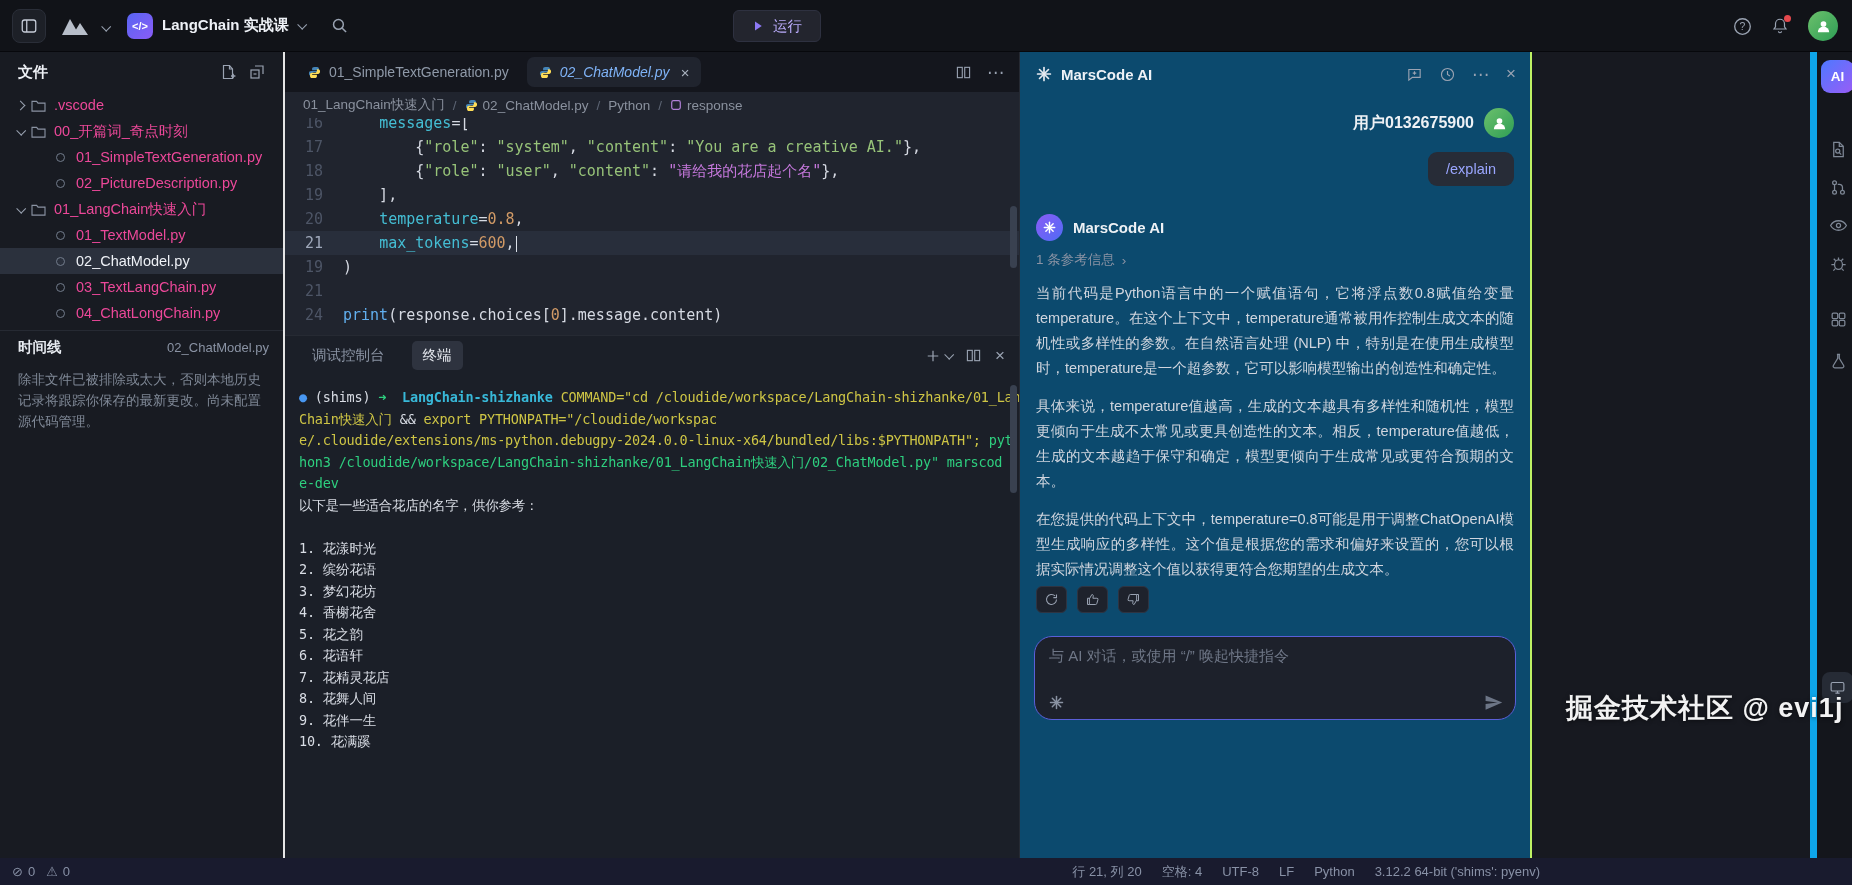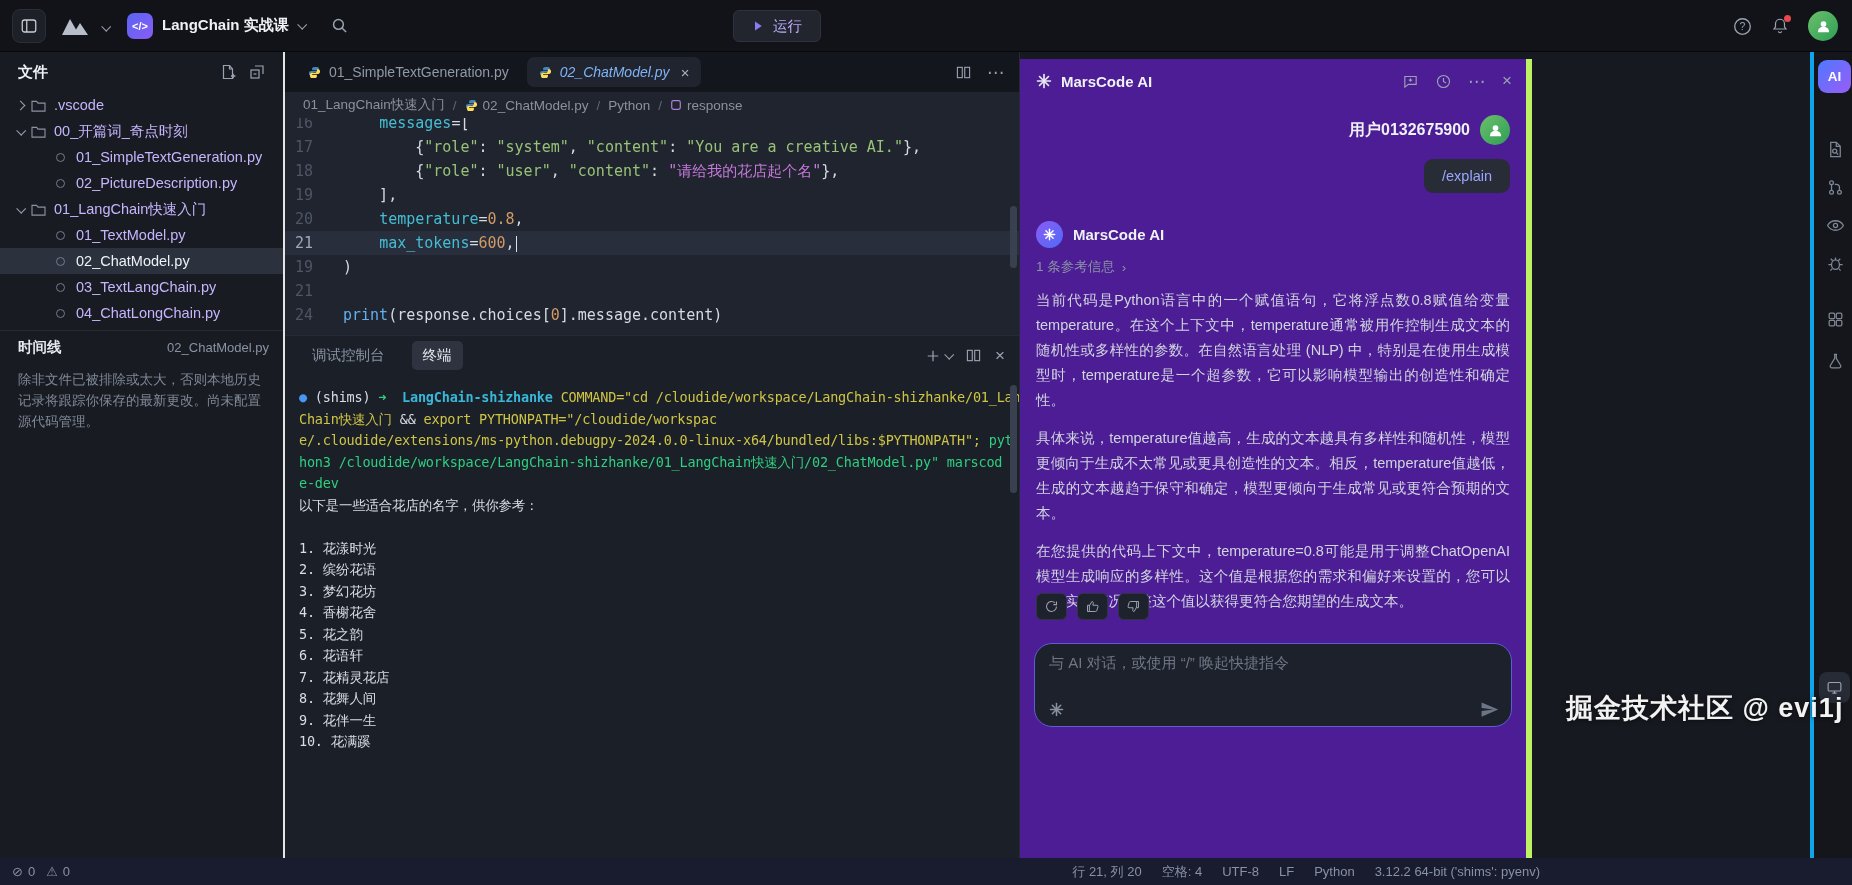--- a/index.html
+++ b/index.html
@@ -23,21 +23,21 @@
 .tb-right{position:absolute;right:14px;top:0;height:52px;display:flex;align-items:center;gap:19px;color:#9aa3b2}
 .bell-wrap{position:relative;cursor:pointer}
 .bell-dot{position:absolute;top:-2px;right:-2px;width:7px;height:7px;border-radius:50%;background:#e5484d}
 .avatar{width:30px;height:30px;border-radius:50%;background:linear-gradient(135deg,#6cc06c,#2e9e55);display:flex;align-items:center;justify-content:center;cursor:pointer;flex:none}
 
 .sidebar{position:absolute;top:52px;bottom:27px;left:0;width:285px;background:#181b22;border-right:2px solid #e5e5e5}
 .ex-head{height:40px;display:flex;align-items:center;padding:0 18px}
 .ex-title{font-size:15px;font-weight:700;color:#eef1f6}
 .ex-icons{margin-left:auto;display:flex;gap:13px;color:#9aa3b2}
 .ex-icons>span{cursor:pointer}
-.tree-row{height:26px;display:flex;align-items:center;font-size:14.5px;color:#c4b5fd;cursor:pointer;white-space:nowrap}
+.tree-row{height:26px;display:flex;align-items:center;font-size:14.5px;color:#ec4899;cursor:pointer;white-space:nowrap}
 .tree-row.selected{background:#2b313d;color:#eef1f6}
 .twisty{width:16px;display:inline-flex;justify-content:center;flex:none}
 .ficon{width:20px;display:inline-flex;justify-content:center;flex:none;margin-right:6px}
 .ring{display:inline-block;width:9px;height:9px;border:1.4px solid #727c8c;border-radius:50%}
 .tlabel{overflow:hidden;text-overflow:ellipsis}
 .timeline{position:absolute;left:0;right:0;top:278px;border-top:1px solid #262a33}
 .tl-head{height:32px;display:flex;align-items:center;padding:0 14px 0 18px}
 .tl-title{font-size:14.5px;font-weight:700;color:#e6eaf0}
 .tl-file{margin-left:auto;font-size:13px;color:#8a93a4}
 .tl-msg{padding:6px 16px 0 18px;font-size:13.5px;line-height:21px;color:#7f8896}
@@ -50,38 +50,38 @@
 .tabbar-icons{margin-left:auto;display:flex;align-items:center;gap:16px;padding-right:14px;color:#98a1b0}
 .tabbar-icons>span{cursor:pointer}
 .more-glyph{font-size:17px;letter-spacing:1px}
 .breadcrumb{height:26px;display:flex;align-items:center;gap:8px;padding-left:18px;font-size:13.5px;color:#8a919e;background:#20242e;flex:none}
 .bitem{display:inline-flex;align-items:center;gap:5px;cursor:pointer}
 .bsep{color:#5d6574}
 .code{height:217px;overflow:hidden;position:relative;font-family:"DejaVu Sans Mono","Liberation Mono",monospace;flex:none}
 .code-lines{margin-top:-7px}
 .code-line{display:flex;height:24px;line-height:24px;font-size:15px}
 .code-line.active{background:#282e3b}
-.ln{width:58px;text-align:center;padding-right:20px;color:#4d5566;flex:none}
+.ln{width:58px;text-align:right;padding-right:20px;color:#4d5566;flex:none}
 .code-line.active .ln{color:#9fa8ba}
 .lc{white-space:pre}
 .tok-plain{color:#d6dae3}.tok-param{color:#44bdd3}.tok-str{color:#97c379}.tok-cjkstr{color:#c678dd}.tok-num{color:#d19a66}.tok-func{color:#61afef}
 .caret{display:inline-block;width:1.5px;height:16px;background:#dbe0e9;vertical-align:middle;margin-left:1px}
 .vthumb{position:absolute;width:7px;border-radius:4px;background:#394150;right:2px}
 
 .t-head{height:40px;background:#1b1f28;border-top:1px solid #262a33;display:flex;align-items:center;padding-left:16px;gap:16px;flex:none}
 .ttab{font-size:14.5px;color:#8a93a3;padding:5px 11px;border-radius:5px;cursor:pointer}
 .ttab.active{background:#2e333f;color:#e8ebf1}
 .t-icons{margin-left:auto;display:flex;align-items:center;gap:14px;padding-right:14px;color:#9aa3b2}
 .t-icons>span{cursor:pointer;display:inline-flex;align-items:center}
 .t-close{font-size:17px}
 .t-body{flex:1;background:#1b1f28;padding:12px 12px 0 14px;overflow:hidden;position:relative;font-family:"DejaVu Sans Mono","Liberation Mono",monospace;font-size:13.5px;letter-spacing:-0.2px;line-height:21.5px}
 .term-line{white-space:pre;min-height:21.5px}
 .tk-plain{color:#d9dde5}.tk-green{color:#2ecf7f}.tk-cyan{color:#38b8d8;font-weight:700}.tk-yellow{color:#cec545}.tk-blue{color:#4897f2}
 
-.ai-panel{position:absolute;top:59px;bottom:27px;left:1020px;width:512px;background:#4c1d95;border-right:6px solid #bef264}
+.ai-panel{position:absolute;top:52px;bottom:27px;left:1020px;width:512px;background:#0c4a6e;border-right:2px solid #bef264}
 .ai-head{height:44px;display:flex;align-items:center;padding:0 14px 0 16px}
 .ai-title{display:flex;align-items:center;gap:9px;font-size:15px;font-weight:700;color:#eef1f6}
 .ai-head-icons{margin-left:auto;display:flex;align-items:center;gap:16px;color:#9aa3b2}
 .ai-head-icons>span{cursor:pointer}
 .ai-close{font-size:17px}
 .u-row{display:flex;align-items:center;justify-content:flex-end;gap:10px;padding:12px 16px 0}
 .u-name{font-size:16px;color:#eef1f5;font-weight:700}
 .explain-chip{margin:14px 16px 0 auto;width:max-content;background:#272c37;color:#9aa6ff;font-size:14.5px;padding:9px 18px;border-radius:9px;cursor:pointer}
 .a-row{display:flex;align-items:center;gap:10px;padding:28px 16px 0}
 .a-avatar{width:27px;height:27px;border-radius:50%;background:linear-gradient(135deg,#8a5cf6,#4f6bf5);display:flex;align-items:center;justify-content:center;flex:none}
@@ -90,21 +90,21 @@
 .ai-paras{padding:12px 16px 0}
 .ai-p{font-size:14.5px;line-height:25px;color:#d0d5de;margin-bottom:13px;text-align:justify}
 .ai-actions{position:absolute;left:16px;top:534px;display:flex;gap:10px}
 .act-btn{width:31px;height:27px;border:1px solid #2e3442;border-radius:6px;background:#1e222c;display:flex;align-items:center;justify-content:center;color:#99a2b2;cursor:pointer}
 .ai-input{position:absolute;left:14px;right:14px;top:584px;height:84px;background:#1d212b;border:1.5px solid #5a5fd8;border-radius:18px}
 .ai-input textarea{position:absolute;left:14px;right:14px;top:10px;bottom:34px;background:transparent;border:none;outline:none;resize:none;color:#d5dae3;font-family:"Liberation Sans","DejaVu Sans",sans-serif;font-size:15px}
 .ai-input textarea::placeholder{color:#6f7787}
 .in-sparkle{position:absolute;left:14px;bottom:9px;color:#8a93a3;cursor:pointer}
 .in-send{position:absolute;right:12px;bottom:7px;color:#6c7586;cursor:pointer}
 
-.strip{position:absolute;top:52px;bottom:27px;left:1810px;width:42px;background:#14161c;border-left:4px solid #0ea5e9}
+.strip{position:absolute;top:52px;bottom:27px;left:1810px;width:42px;background:#14161c;border-left:7px solid #0ea5e9}
 .ai-badge{position:absolute;top:8px;left:4px;width:33px;height:33px;border-radius:9px;background:linear-gradient(135deg,#4d79ff,#9a5cf6);color:#fff;font-weight:700;font-size:13.5px;display:flex;align-items:center;justify-content:center;cursor:pointer}
 .strip-icon{position:absolute;left:0;width:42px;display:flex;justify-content:center;color:#7e8795;cursor:pointer}
 .float-btn{position:absolute;top:620px;left:5px;width:31px;height:31px;border-radius:8px;background:#262b35;color:#9aa3b2;display:flex;align-items:center;justify-content:center;cursor:pointer}
 
 .statusbar{position:absolute;bottom:0;left:0;right:0;height:27px;background:#191b2e;display:flex;align-items:center;font-size:13px;color:#8891a6;z-index:6}
 .sb-left{display:flex;align-items:center;gap:12px;padding-left:12px}
 .sb-item{display:inline-flex;align-items:center;gap:5px;cursor:pointer}
 .sb-right{position:absolute;right:312px;display:flex;align-items:center;gap:20px;white-space:nowrap}
 .sb-right .sb-item{cursor:pointer}
 

